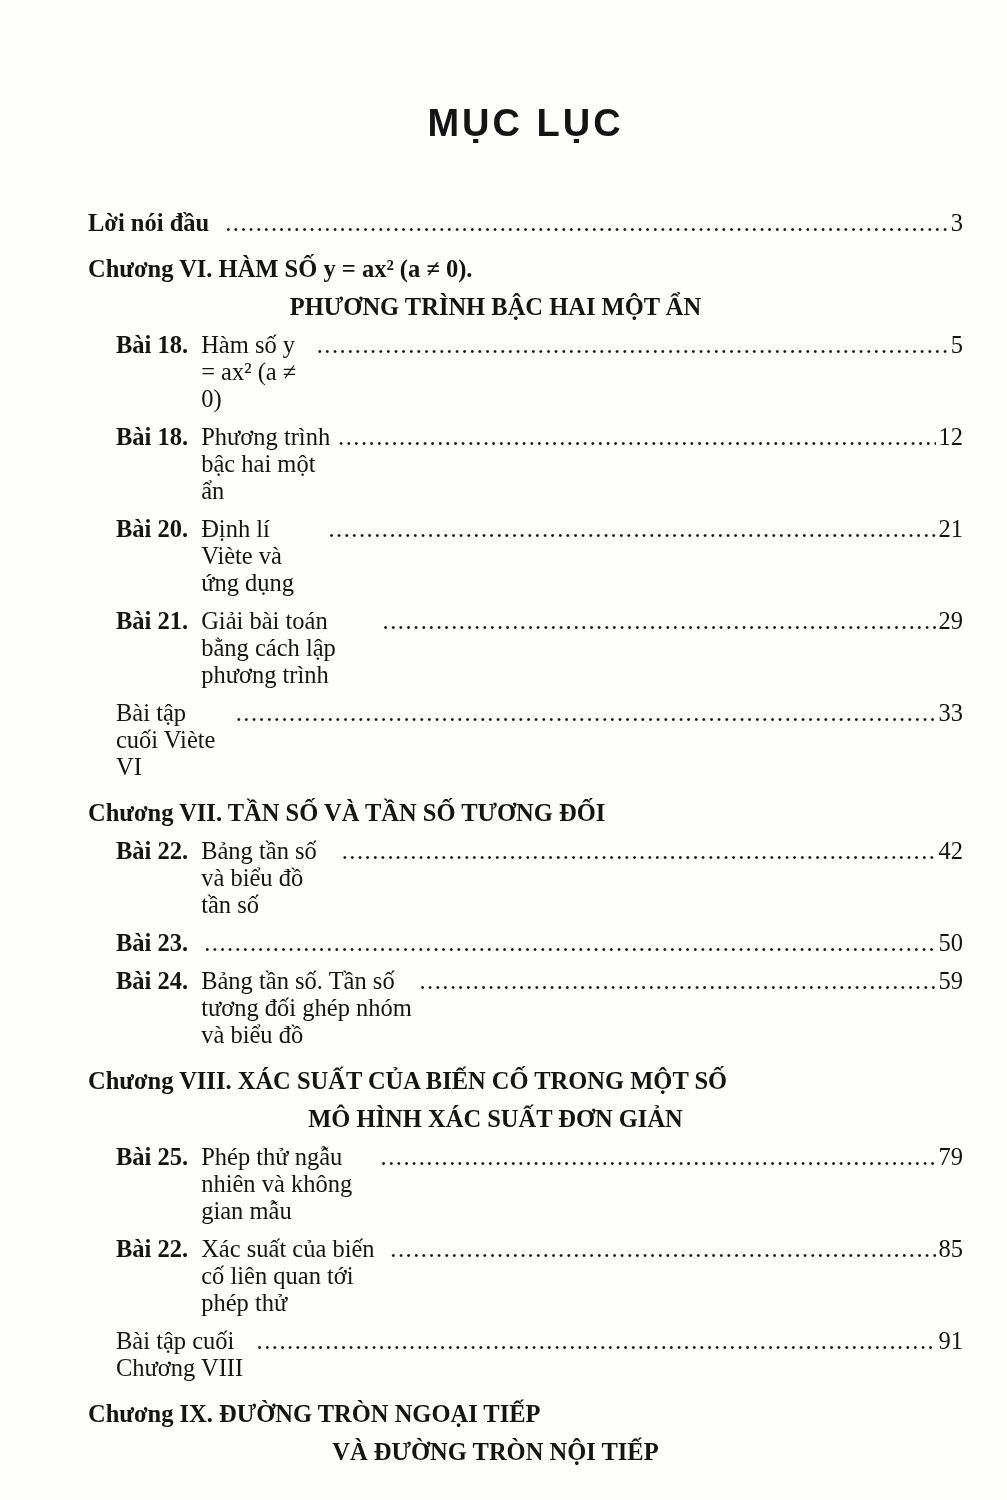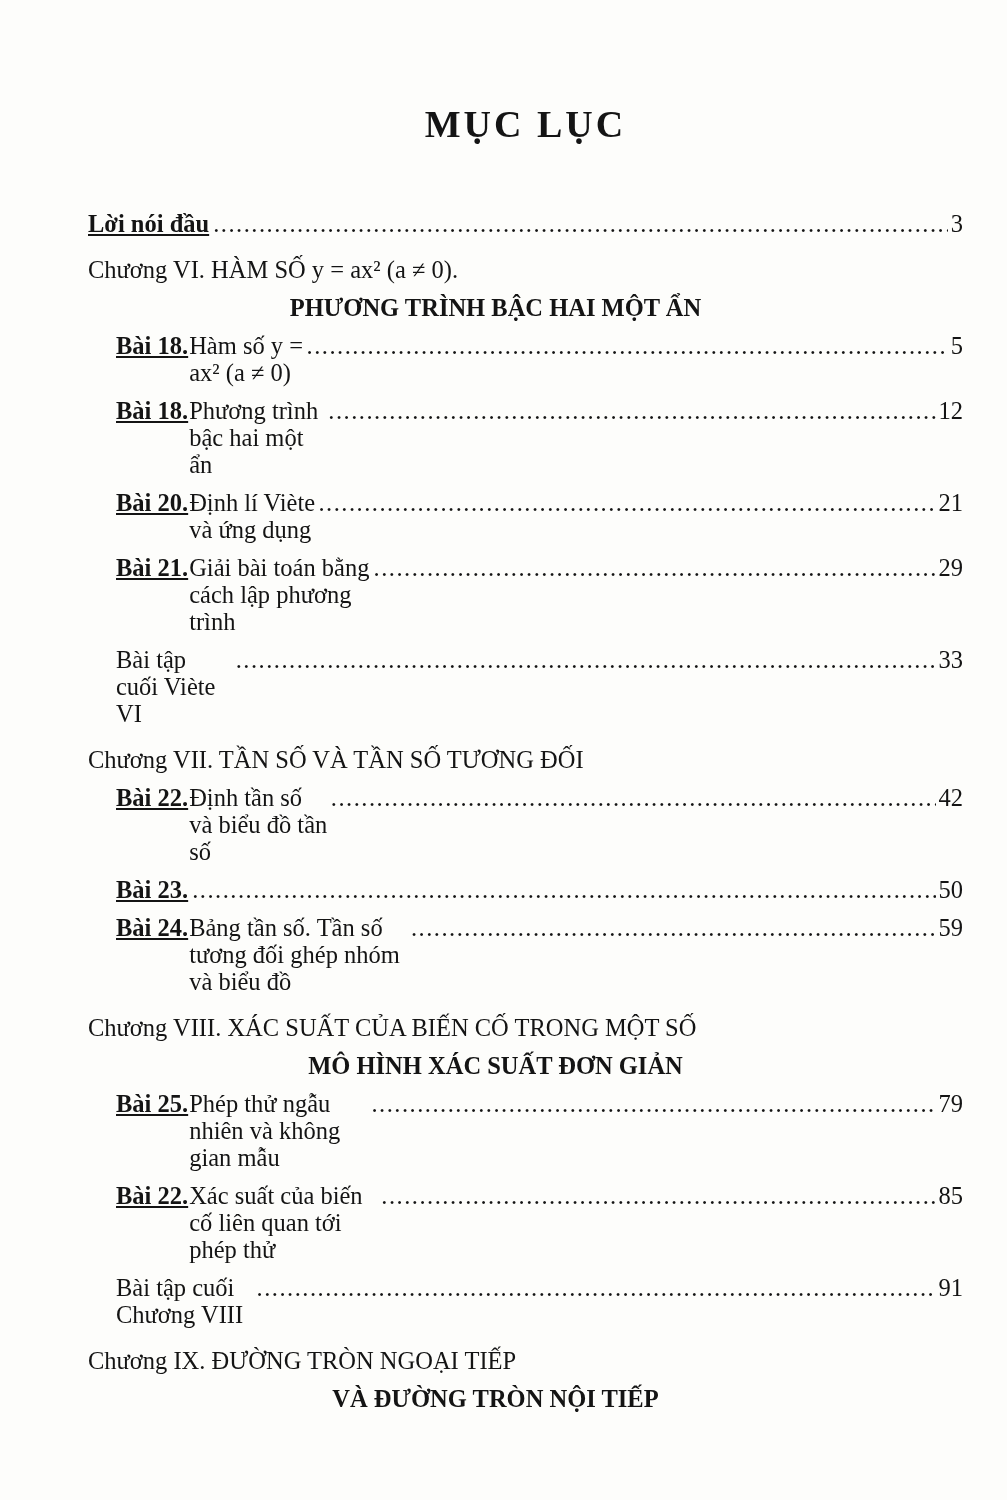--- a/index.html
+++ b/index.html
@@ -12,63 +12,62 @@
     position: relative;
     overflow: hidden;
   }
   .page {
     box-sizing: border-box;
     width: 100%;
     height: 100%;
     padding: 102px 44px 0 88px;
   }
   .title {
-    font-family: Liberation Serif, serif;
+    font-family: Liberation Sans, sans-serif;
     font-weight: bold;
     font-size: 38px;
     letter-spacing: 3px;
     text-align: center;
     margin: 0 0 64px 0;
   }
   .toc {
     font-size: 24.5px;
   }
   .row {
     display: flex;
     align-items: baseline;
     line-height: 27px;
     margin-bottom: 11px;
   }
   .row .bold {
     font-weight: bold;
-    margin-right: 1px;
+    margin-right: 13px;
     flex: 0 0 auto;
     white-space: nowrap;
-    text-decoration: underline;
   }
   .row .txt {
     flex: 0 1 auto;
   }
   .dots {
     flex: 1 1 auto;
     min-width: 16px;
     overflow: hidden;
     white-space: nowrap;
     margin: 0 3px;
   }
   .dots::after {
     content: "...................................................................................................................................................................";
     letter-spacing: 1.5px;
   }
   .page-num {
     flex: 0 0 auto;
     white-space: nowrap;
   }
   .indent1 { padding-left: 28px; }
-  .chapter { font-weight: normal; margin-top: 19px; }
+  .chapter { font-weight: bold; margin-top: 19px; }
   .chapter-sub {
     font-weight: bold;
     text-align: center;
     line-height: 27px;
     margin-bottom: 11px;
     padding-right: 60px;
   }
 </style>
 </head>
 <body>
@@ -112,21 +111,21 @@
       <div class="row indent1">
         <span class="txt">Bài tập cuối Viète VI</span>
         <span class="dots"></span>
         <span class="page-num">33</span>
       </div>
       <div class="row chapter">
         <span class="txt">Chương VII. TẦN SỐ VÀ TẦN SỐ TƯƠNG ĐỐI</span>
       </div>
       <div class="row indent1">
         <span class="bold">Bài 22.</span>
-        <span class="txt">Định tần số và biểu đồ tần số</span>
+        <span class="txt">Bảng tần số và biểu đồ tần số</span>
         <span class="dots"></span>
         <span class="page-num">42</span>
       </div>
       <div class="row indent1">
         <span class="bold">Bài 23.</span>
         <span class="dots"></span>
         <span class="page-num">50</span>
       </div>
       <div class="row indent1">
         <span class="bold">Bài 24.</span>

